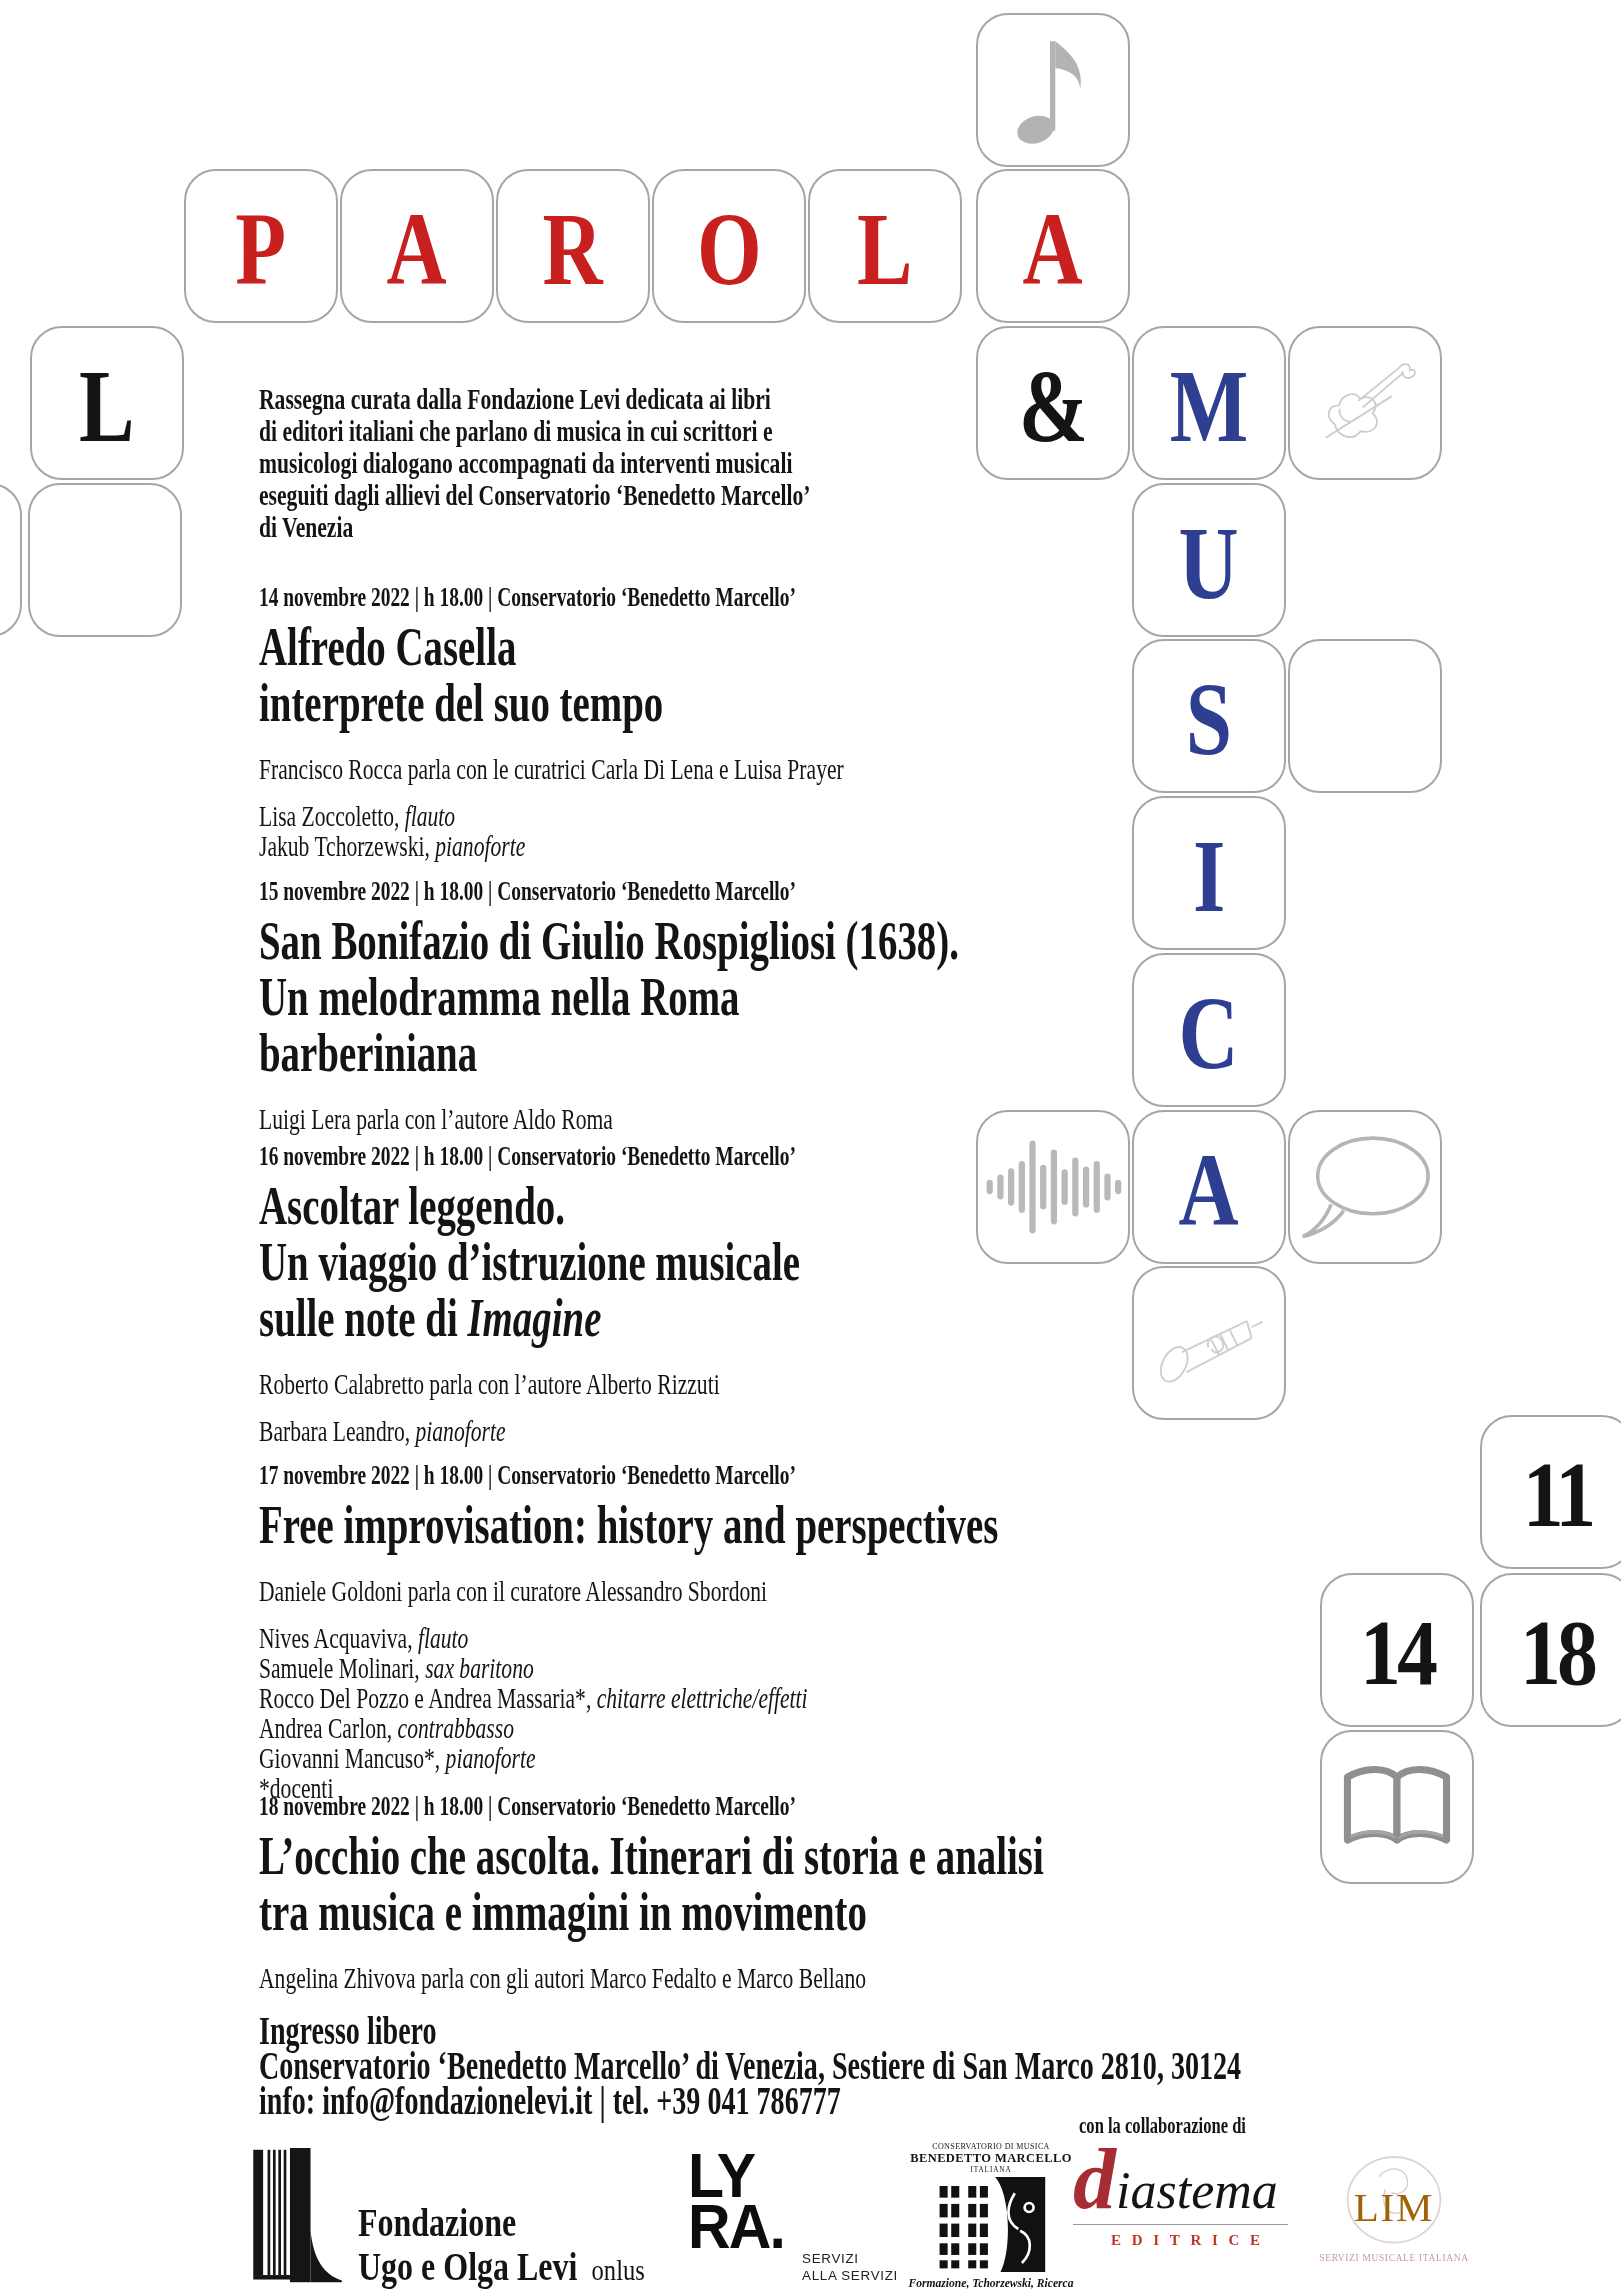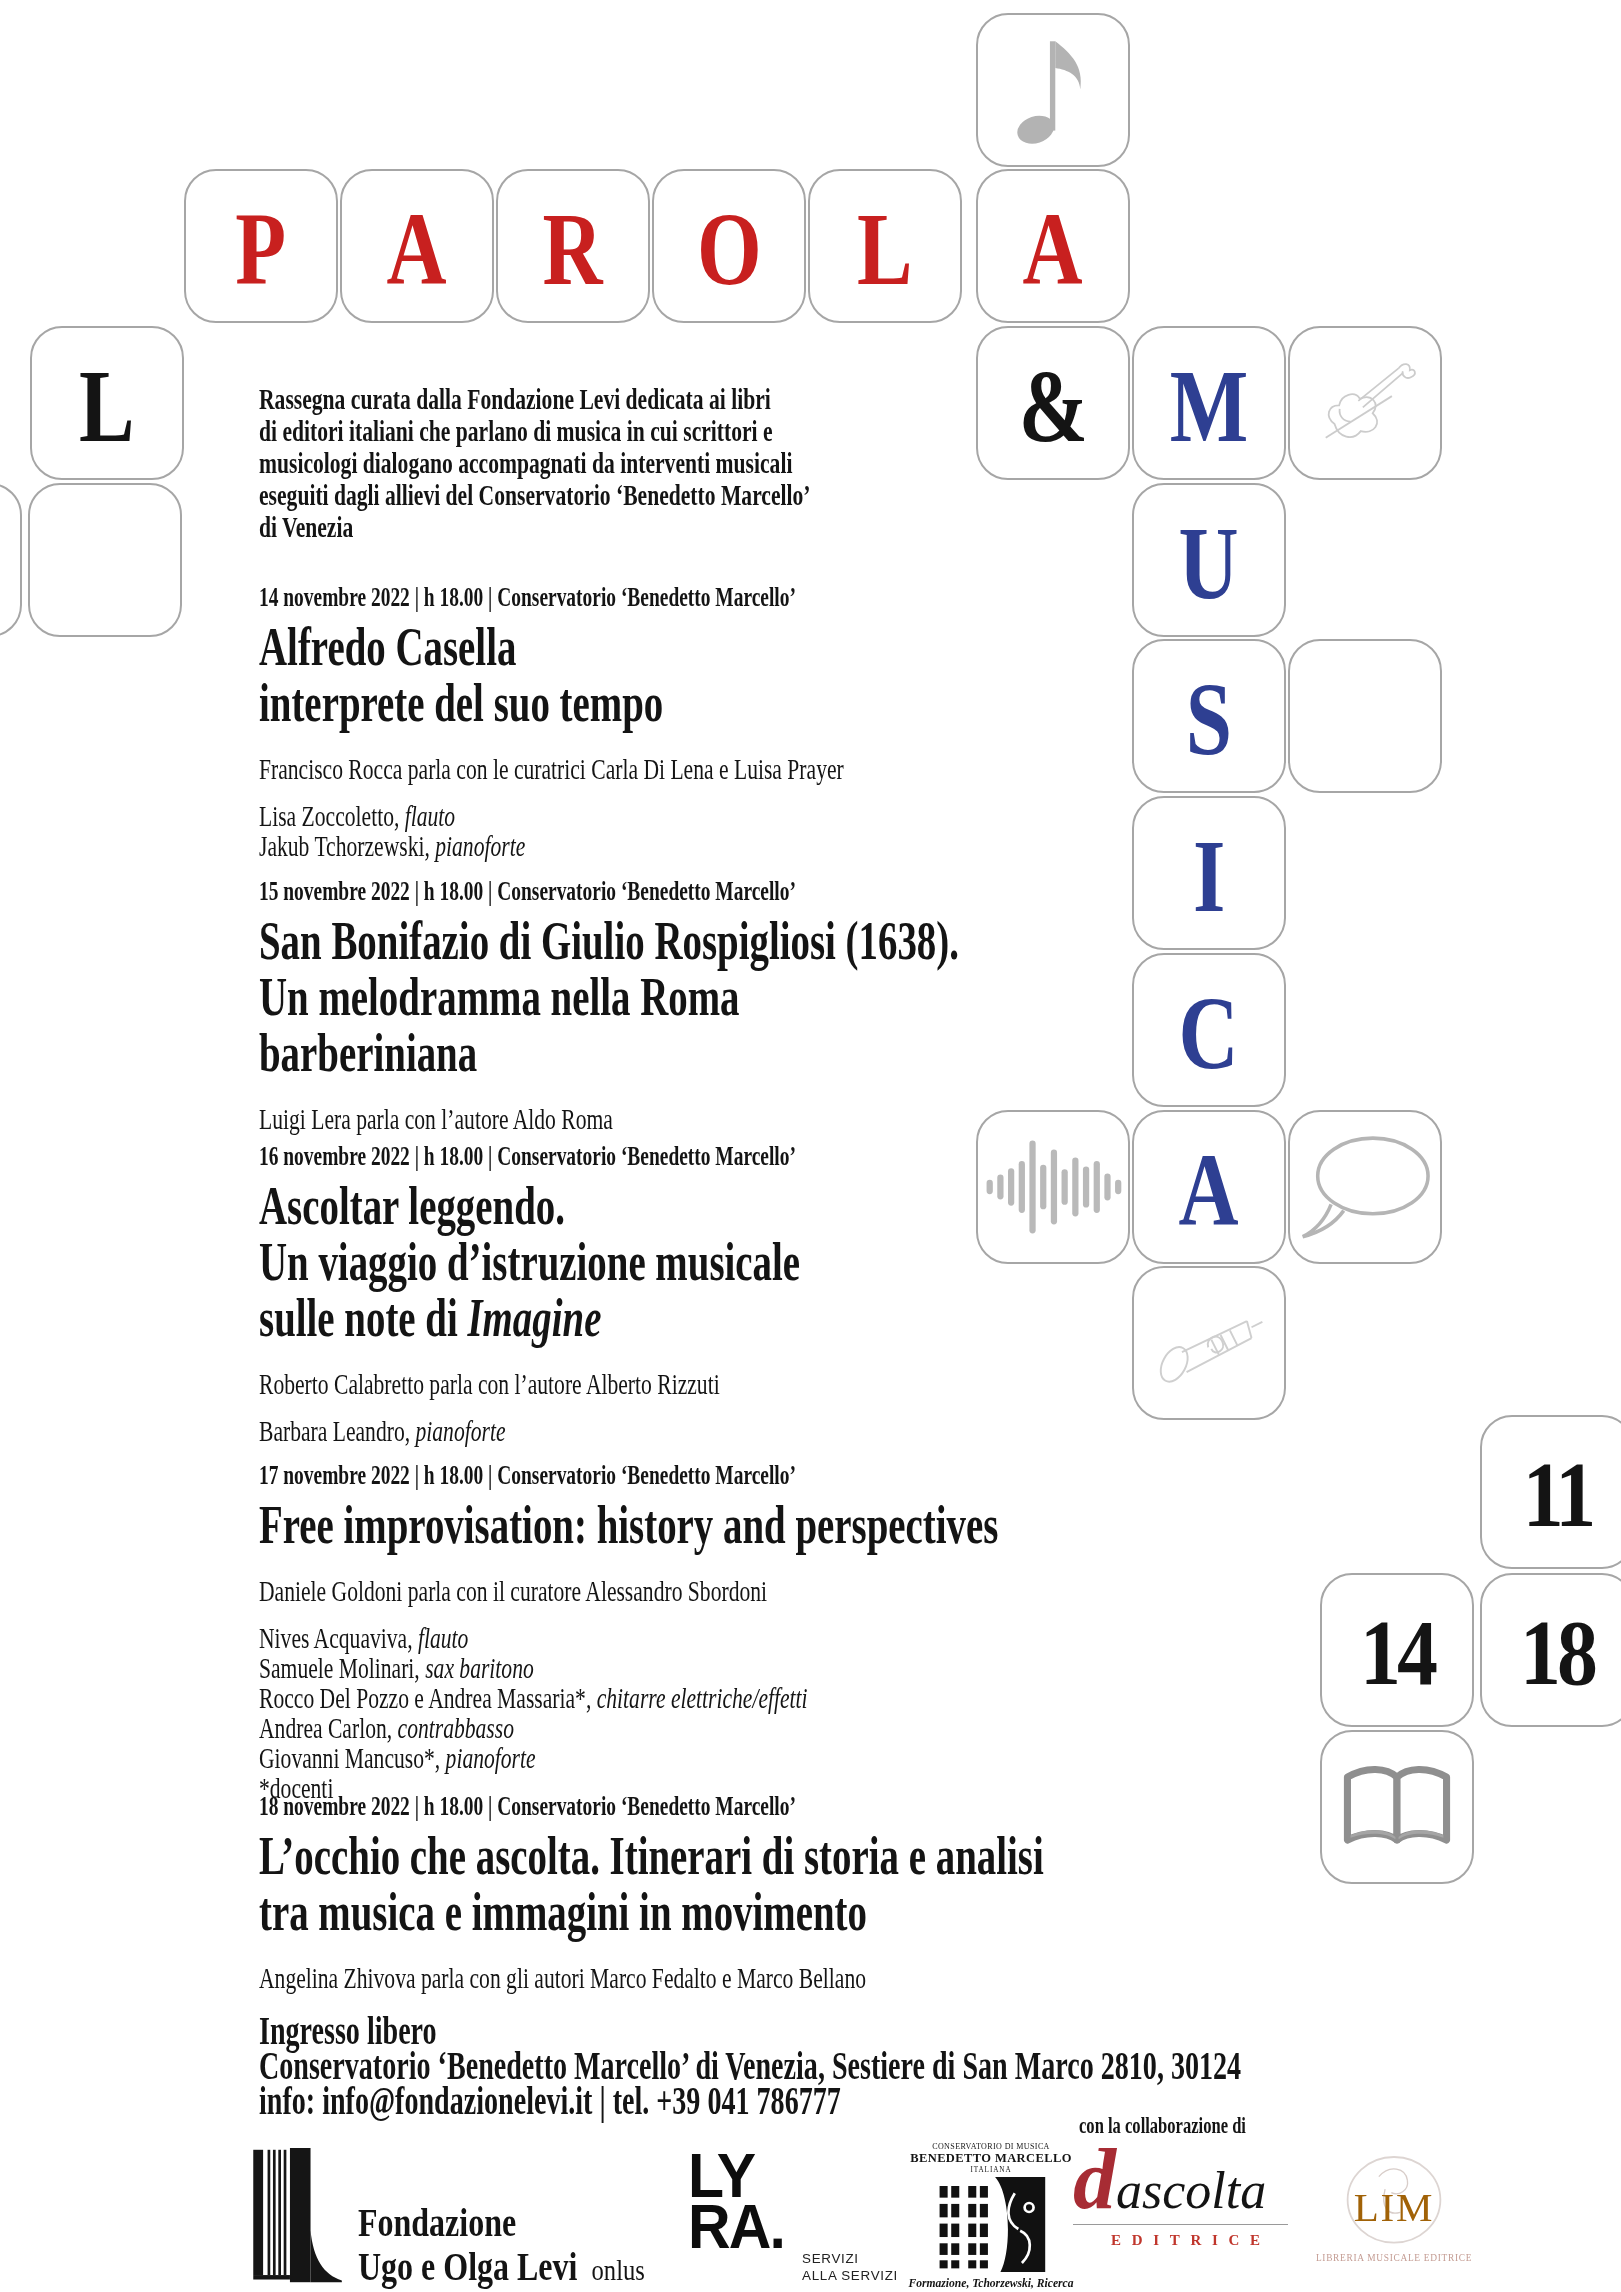--- a/index.html
+++ b/index.html
@@ -333,32 +333,32 @@
           <circle cx="104" cy="34" r="5"></circle>
         </g>
       </svg>
     </span>
     <div class="tag">Formazione, Tchorzewski, Ricerca</div>
   </div>
 
   <div class="abs diastema" style="left:1073px;top:2148px">
     <div style="display:flex;align-items:baseline;">
       <span class="dd" id="dd" style="color: rgb(167, 44, 52);">d</span>
-        <span class="rest">ascolta</span>
+        <span class="rest">iastema</span>
     </div>
     <div class="rule"></div>
     <div class="ed" id="ed" style="color: rgb(192, 54, 44);">EDITRICE</div>
   </div>
 
   <div class="abs lim" style="left:1336px;top:2153px">
     <span>
       <svg width="116" height="99" viewBox="0 0 130 110">
         <ellipse cx="65" cy="52" rx="52" ry="48" fill="none" stroke="#ddd5d2" stroke-width="2"></ellipse>
         <path d="M48 26 C60 12 78 16 80 30 C82 42 70 48 62 44" fill="none" stroke="#d8cdc9" stroke-width="1.5"></path>
         <path d="M55 40 C50 60 58 70 72 66" fill="none" stroke="#d8cdc9" stroke-width="1.5"></path>
       </svg>
     </span>
     <div class="limword">LIM</div>
-    <div class="limsub">LIBRERIA MUSICALE EDITRICE</div>
+    <div class="limsub">SERVIZI MUSICALE ITALIANA</div>
   </div>
 
 </div>
 
 
 </body></html>

